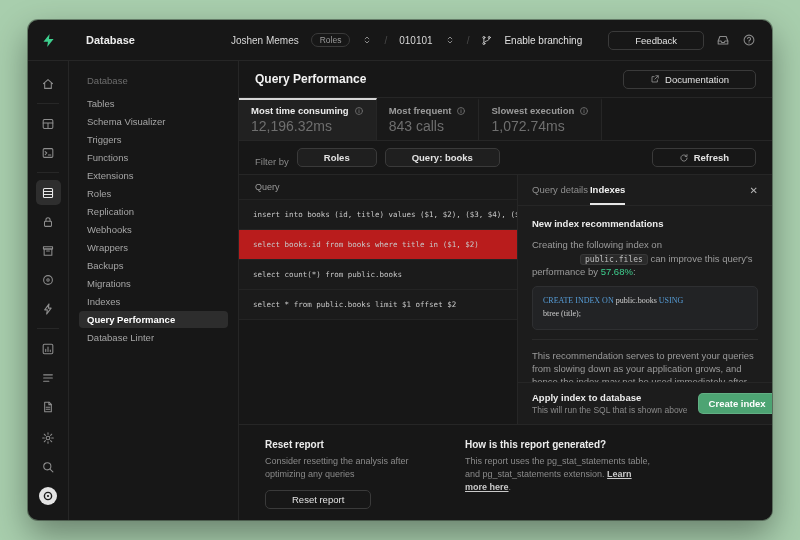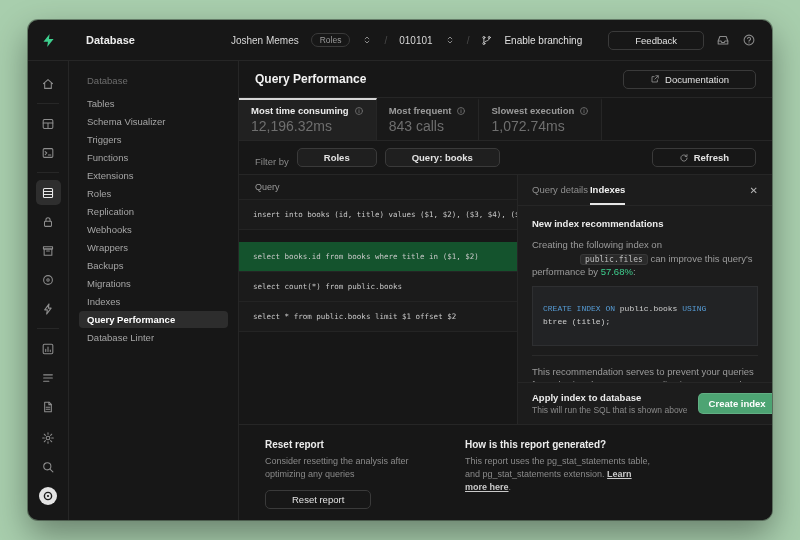--- a/index.html
+++ b/index.html
@@ -55,39 +55,39 @@
   .filter-row{display:flex;align-items:flex-end;gap:8px;padding:7px 16px;border-bottom:1px solid #262626;flex:0 0 auto;}
   .filter-label{font-size:9.5px;color:#8a8a8a;}
   .filter-row .btn{font-weight:600;}
   .refresh-btn{margin-left:auto;}
 
   .content-row{flex:1;display:flex;min-height:0;border-bottom:1px solid #262626;}
   .query-table{flex:1;display:flex;flex-direction:column;min-width:0;}
   .query-colhead{padding:7px 16px;font-size:9px;color:#9a9a9a;background:#191919;border-bottom:1px solid #242424;}
   .query-row{font-family:"DejaVu Sans Mono",monospace;font-size:7.5px;color:#c9c9c9;padding:10px 14px;
     border-bottom:1px solid #242424;background:#1b1b1b;white-space:nowrap;overflow:hidden;cursor:pointer;}
-  .query-row.selected{background:#14532d;margin-top:12px;}
+  .query-row.selected{background:#b91c1c;}
   .query-fill{flex:1;background:#171717;}
 
   .details-panel{width:254px;flex:0 0 auto;border-left:1px solid #262626;background:#1c1c1c;
     display:flex;flex-direction:column;min-height:0;}
   .panel-tabs{display:flex;align-items:center;gap:2px;padding:0 14px;height:30px;flex:0 0 auto;
     border-bottom:1px solid #262626;}
   .panel-tab{font-size:9.5px;color:#8f8f8f;height:100%;display:flex;align-items:center;
     border-bottom:2px solid transparent;box-sizing:border-box;cursor:pointer;white-space:nowrap;}
   .panel-tab.active{color:#f0f0f0;font-weight:600;border-bottom-color:#e6e6e6;}
   .panel-close{margin-left:auto;color:#b5b5b5;font-size:10px;cursor:pointer;}
   .panel-body{flex:1;min-height:0;overflow:hidden;padding:11px 14px;display:flex;flex-direction:column;gap:8px;
     font-size:9.5px;color:#9b9b9b;line-height:1.4;}
   .panel-h{font-size:9.5px;font-weight:600;color:#ececec;}
   .code-chip{font-family:"DejaVu Sans Mono",monospace;font-size:8px;background:#2a2a2a;border:1px solid #383838;
     border-radius:3px;padding:0 4px;color:#bdbdbd;margin-left:48px;}
   .pct{color:var(--accent-green,#3ecf8e);}
-  .code-block{background:#222325;border:1px solid #2e2f31;border-radius:0;padding:16px 10px;
-    font-family:Liberation Mono, monospace;font-size:8px;line-height:1.6;color:#cfcfcf;}
+  .code-block{background:#222325;border:1px solid #2e2f31;border-radius:5px;padding:8px 10px;
+    font-family:Liberation Serif, serif;font-size:8px;line-height:1.6;color:#cfcfcf;}
   .kw{color:var(--keyword-blue,#569cd6);}
   .panel-hr{border:none;border-top:1px solid #2a2a2a;margin:1px 0;}
   .panel-footer{flex:0 0 auto;border-top:1px solid #262626;padding:9px 14px;display:flex;align-items:center;gap:10px;}
   .panel-footer .t{font-size:9.5px;font-weight:600;color:#ececec;}
   .panel-footer .s{font-size:8.5px;color:#8a8a8a;margin-top:2px;white-space:nowrap;}
   .green-btn{margin-left:auto;background:var(--button-green,#4da473);color:#fff;font-size:9.5px;font-weight:600;
     border:1px solid rgba(255,255,255,.12);border-radius:5px;padding:4px 10px;cursor:pointer;white-space:nowrap;}
 
   .footer{flex:0 0 auto;height:95px;display:flex;gap:28px;padding:14px 16px 0 26px;box-sizing:border-box;}
   .footer-col{width:172px;}

